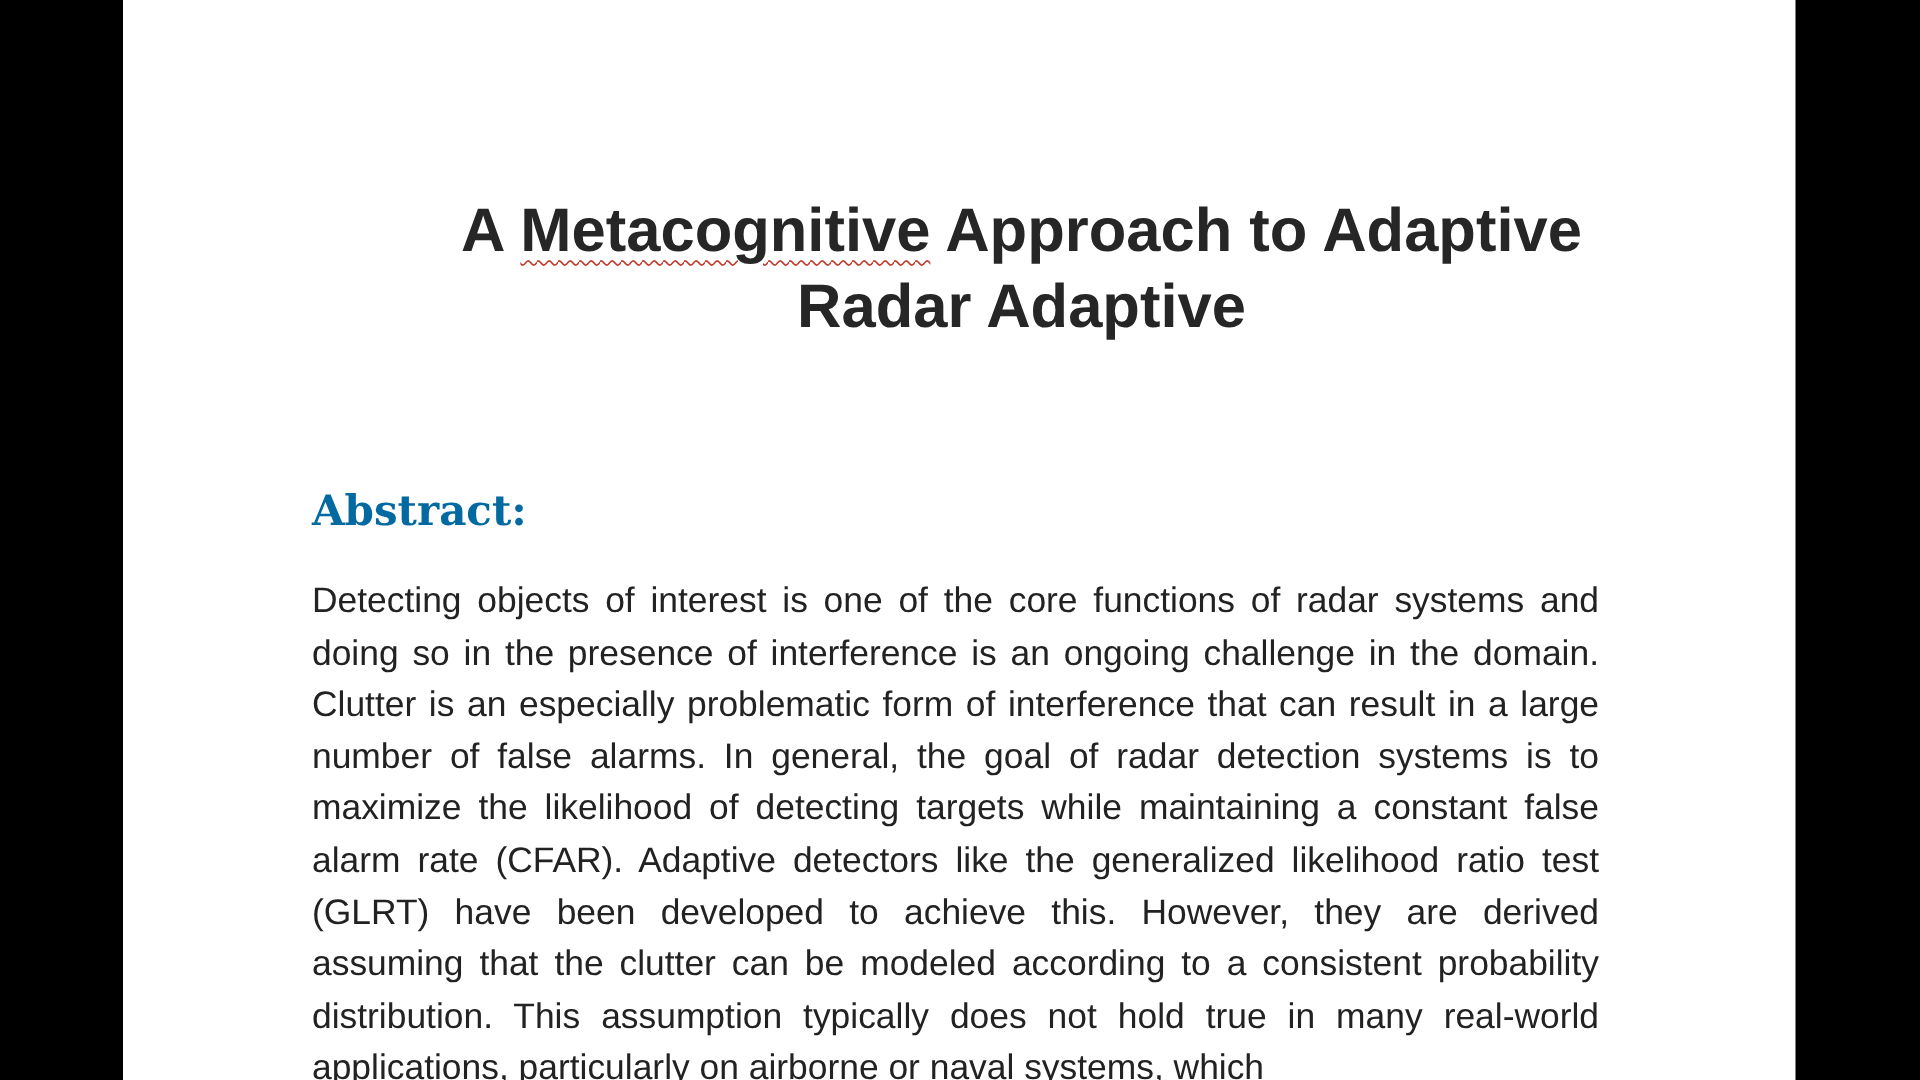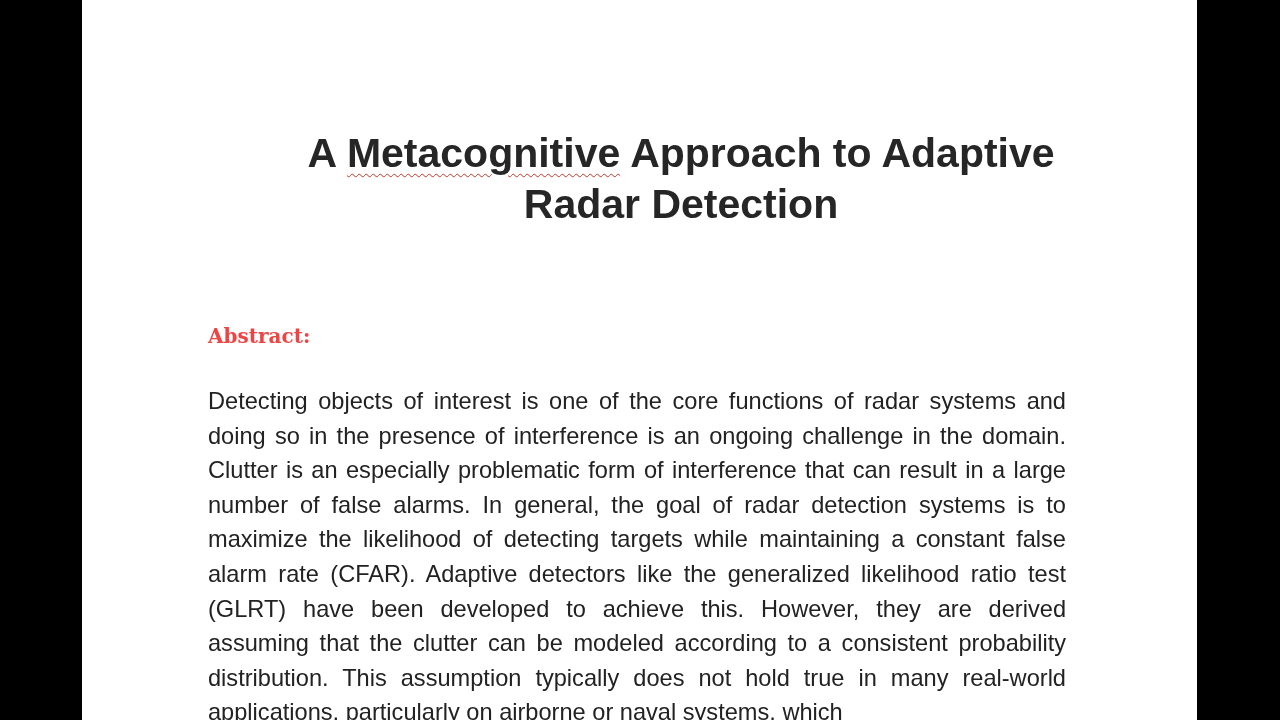--- a/index.html
+++ b/index.html
@@ -1,27 +1,27 @@
 <!DOCTYPE html>
 <html><head>
 <meta charset="utf-8">
 <style>
   html, body { margin:0; padding:0; }
   body { width:1280px; height:720px; background:#000; overflow:hidden; position:relative; }
   .page { position:absolute; left:82px; top:0; width:1115px; height:720px; background:#fff; overflow:hidden; }
   .title { position:absolute; left:0; width:1198px; top:128px; text-align:center;
     font-family:"Liberation Sans", sans-serif; font-weight:bold; font-size:41px; line-height:51px; color:#262626; }
   .spell { text-decoration: underline wavy #c0392b; text-decoration-thickness:1px; text-underline-offset:6px; }
-  .abstract-head { position:absolute; left:126px; top:324px; font-family:"DejaVu Serif", serif; font-weight:bold; font-size:20px; color:#ef4444; }
+  .abstract-head { position:absolute; left:126px; top:324px; font-family:"DejaVu Serif", serif; font-weight:bold; font-size:28px; color:#0369a1; }
   .body-text { position:absolute; left:126px; top:384px; width:858px; font-family:Liberation Sans, sans-serif; font-size:23.6px; line-height:34.6px; color:#222; text-align:justify; }
 </style>
 </head>
 <body>
 
 <div class="page">
   <div class="title">
     <span>A </span><span class="spell">Metacognitive</span><span> Approach to Adaptive</span><br>
-    <span>Radar Detection</span>
+    <span>Radar Adaptive</span>
   </div>
   <div class="abstract-head">Abstract:</div>
   <div class="body-text">Detecting objects of interest is one of the core functions of radar systems and doing so in the presence of interference is an ongoing challenge in the domain. Clutter is an especially problematic form of interference that can result in a large number of false alarms. In general, the goal of radar detection systems is to maximize the likelihood of detecting targets while maintaining a constant false alarm rate (CFAR). Adaptive detectors like the generalized likelihood ratio test (GLRT) have been developed to achieve this. However, they are derived assuming that the clutter can be modeled according to a consistent probability distribution. This assumption typically does not hold true in many real-world applications, particularly on airborne or naval systems, which</div>
 
 </div>
 
 </body></html>

